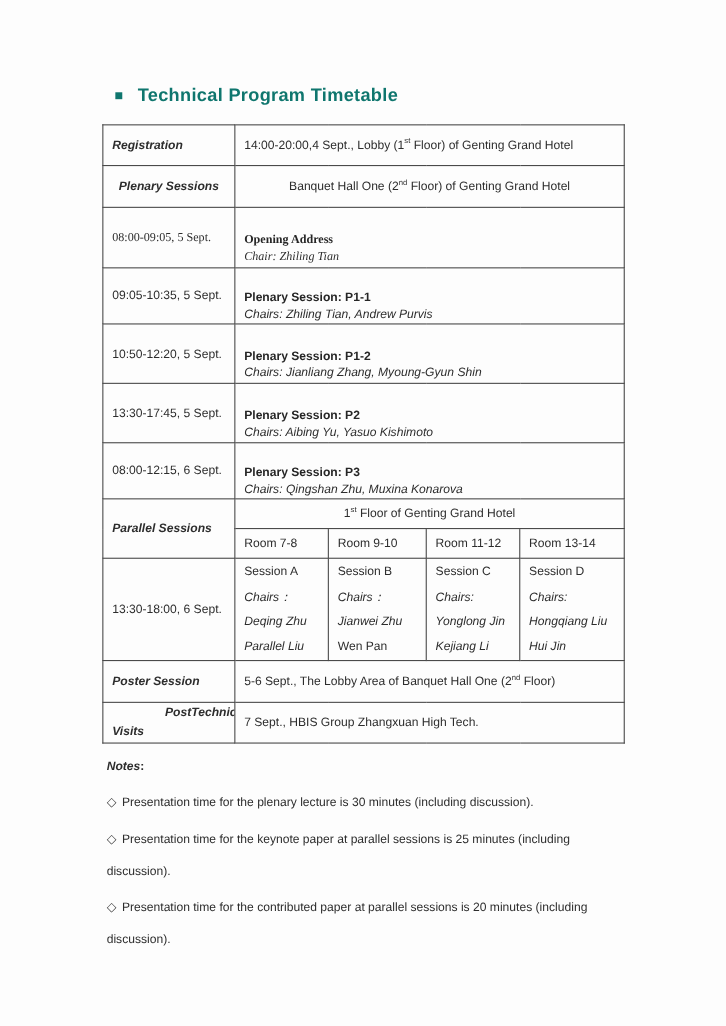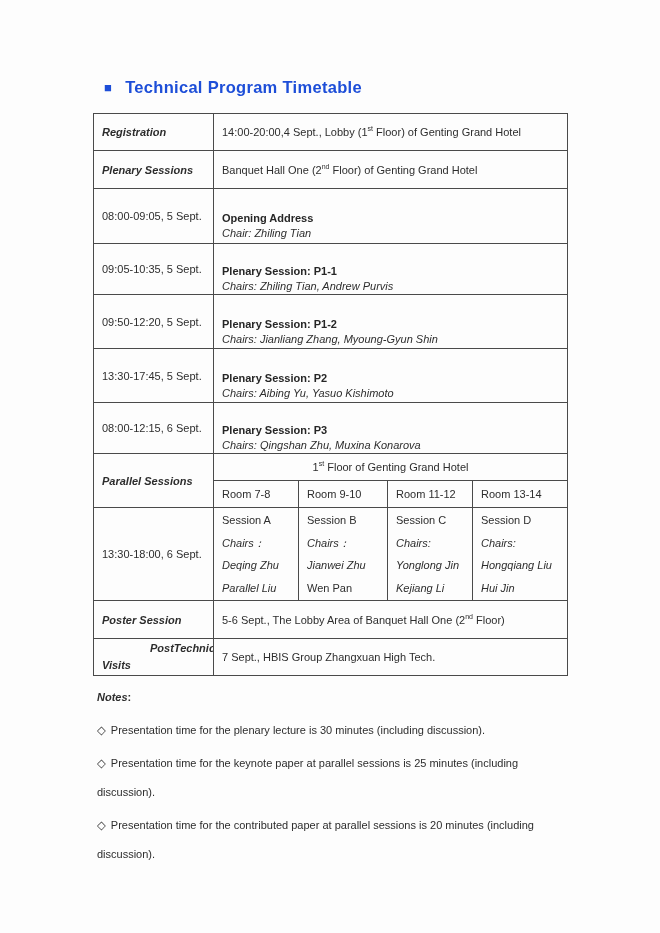--- a/index.html
+++ b/index.html
@@ -9,21 +9,21 @@
     font-family: "Liberation Sans", sans-serif;
     color: #2d2d2d;
   }
   .page {
     width: 660px; height: 933px;
     padding: 78px 93px 0 93px;
   }
   .title {
     font-size: 16.5px;
     font-weight: bold;
-    color: #1d4ed8;
+    color: #0f766e;
     letter-spacing: 0.3px;
     padding-left: 11px;
     margin-bottom: 16px;
     white-space: nowrap;
   }
   .title .sq {
     font-size: 13px;
     margin-right: 13px;
     position: relative; top: -1px;
   }
@@ -35,22 +35,22 @@
   table.tt td {
     border: 1px solid #4a4a4a;
     font-size: 11px;
     padding: 0 8px;
     vertical-align: middle;
     color: #2d2d2d;
     overflow: hidden;
   }
   td.lbl { font-weight: bold; color: #262626; font-style: italic; }
   tr.r-reg    { height: 37px; }
-  tr.r-plen   { height: 38px; }
-  tr.r-t1     { height: 55px; }
+  tr.r-plen   { height: 38px; text-align: center; }
+  tr.r-t1     { height: 55px; font-family: Liberation Serif, serif; }
   tr.r-t2     { height: 48px; }
   tr.r-t3     { height: 54px; }
   tr.r-t4     { height: 54px; }
   tr.r-t5     { height: 49px; }
   tr.r-floor  { height: 27px; }
   tr.r-rooms  { height: 27px; }
   tr.r-sess   { height: 93px; }
   tr.r-poster { height: 38px; }
   tr.r-post   { height: 37px; }
   .sess-title { font-weight: bold; color: #262626; line-height: 15px; margin-top: 20px; }
@@ -107,21 +107,21 @@
 
     <tr class="r-t2">
       <td>09:05-10:35, 5 Sept.</td>
       <td colspan="4">
         <div class="sess-title">Plenary Session: P1-1</div>
         <div class="chairs-line">Chairs: Zhiling Tian, Andrew Purvis</div>
       </td>
     </tr>
 
     <tr class="r-t3">
-      <td>09:50-12:20, 5 Sept.</td>
+      <td>10:50-12:20, 5 Sept.</td>
       <td colspan="4">
         <div class="sess-title">Plenary Session: P1-2</div>
         <div class="chairs-line">Chairs: Jianliang Zhang, Myoung-Gyun Shin</div>
       </td>
     </tr>
 
     <tr class="r-t4">
       <td>13:30-17:45, 5 Sept.</td>
       <td colspan="4">
         <div class="sess-title">Plenary Session: P2</div>

